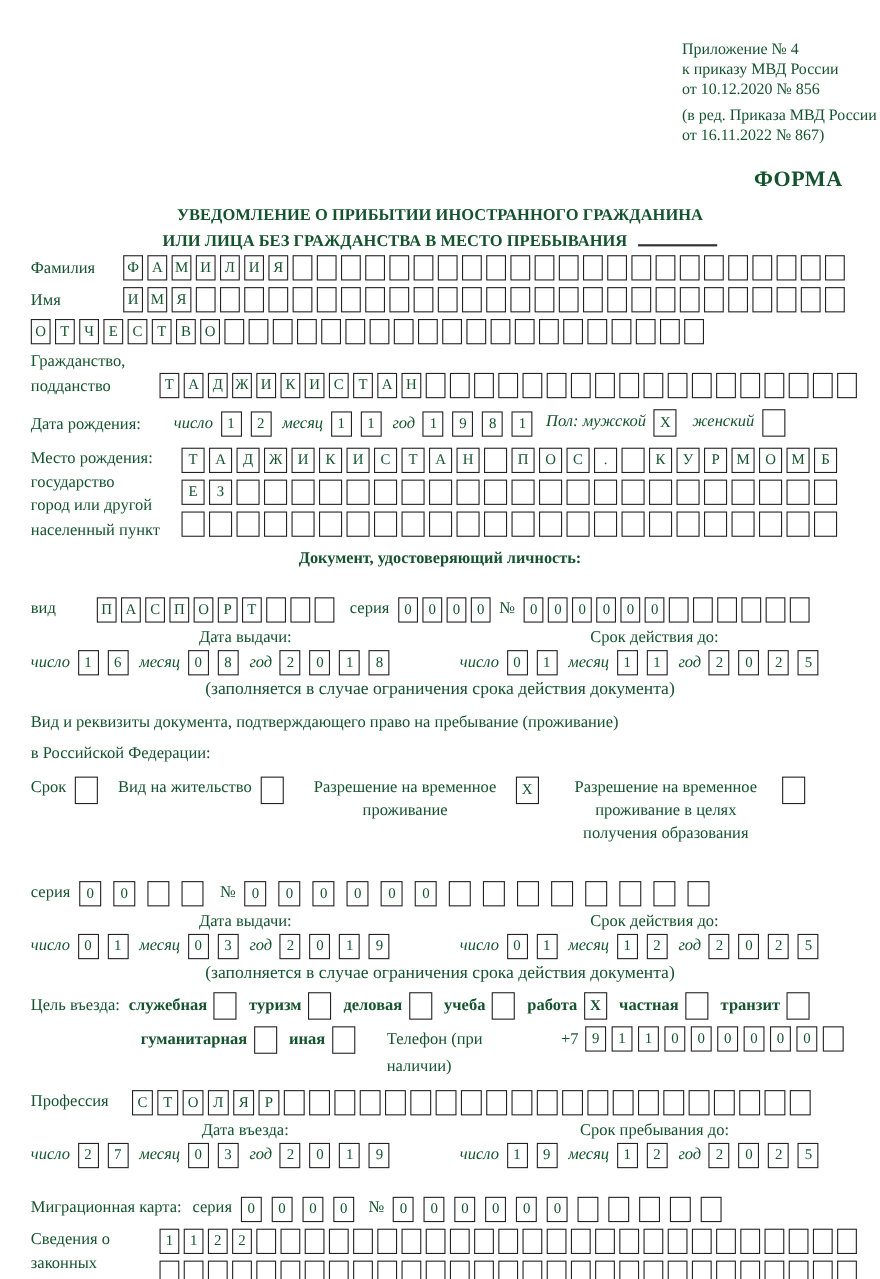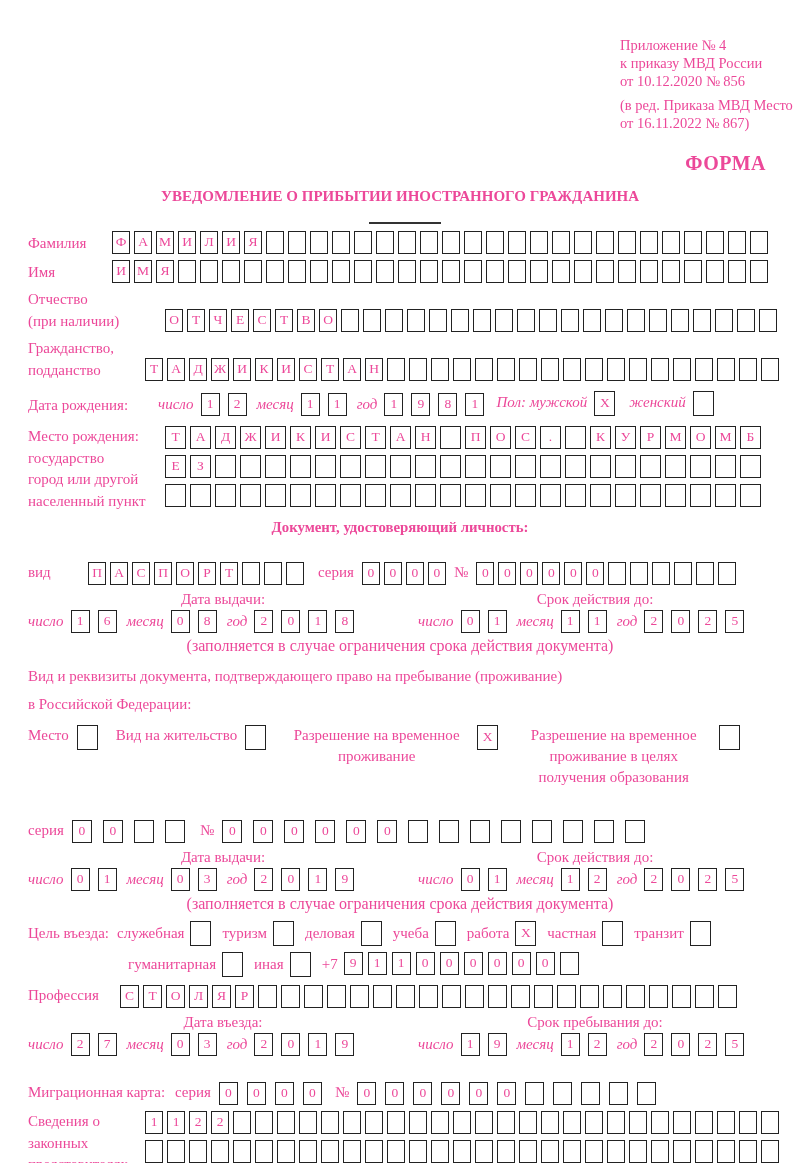--- a/index.html
+++ b/index.html
@@ -4,21 +4,21 @@
 <style>
   html,body{margin:0;padding:0;background:#e8e8e8;}
   .page{
     position:relative;
     width:800px;height:1163px;
     margin:0 auto;
     background:#ffffff;
     box-sizing:border-box;
     padding:36px 28px 0 28px;
     font-family:"Liberation Serif","DejaVu Serif",serif;
-    color:#ec4899;
+    color:#14532d;
     font-size:15px;
     overflow:hidden;
   }
   
   .appendix{margin-left:592px;width:180px;line-height:18px;font-size:14.5px;}
   .appendix .blk2{margin-top:6px;}
   .forma{text-align:right;font-weight:bold;font-size:20px;letter-spacing:.5px;margin:20px 6px 10px 0;}
   .title{text-align:center;font-weight:bold;font-size:15px;line-height:23px;margin-top:10px;}
   .uline{display:inline-block;width:72px;border-bottom:2px solid #333;height:14px;margin-left:10px;}
   .section-h{text-align:center;font-weight:bold;font-size:14.6px;margin:24px 0 14px 0;}
@@ -60,21 +60,21 @@
   .note-r{font-size:16px;text-align:center;margin:0 0 8px 0;}
   
   .res-opts{display:flex;align-items:flex-start;margin:8px 0 14px 0;}
   .res-opts .opt{display:flex;align-items:flex-start;}
   .res-opts .ol{margin-right:8px;line-height:21px;}
   .res-opts .ol.c{text-align:center;}
   .ol.w185{width:185px;}
   .ol.w195{width:195px;}
   
   .ckrow{display:flex;align-items:flex-start;flex-wrap:nowrap;}
-  .ckitem{display:inline-flex;align-items:center;margin-right:11px;}
+  .ckitem{display:inline-flex;align-items:center;margin-right:11px;font-weight:bold;}
   .cklabel{margin-right:6px;line-height:25px;white-space:nowrap;}
   .indent100{margin-left:100px;}
   .phone-lab{margin:0 10px 0 18px;line-height:25px;}
   .plus7{margin-right:6px;line-height:25px;}
   
   .blockrow{display:flex;align-items:flex-start;margin-bottom:6px;}
   .cellcol .cells{margin-bottom:6px;display:flex;}
   .doc-h{text-align:center;font-weight:bold;font-size:14.8px;margin:6px 0 8px 0;}
   .intro{line-height:26px;margin-bottom:2px;}
   .mig-lab{width:147px;flex:none;line-height:25px;}
@@ -85,30 +85,30 @@
 </head>
 <body>
 
 <div class="page">
 
   <div class="appendix">
     <div>Приложение № 4</div>
     <div>к приказу МВД России</div>
     <div>от 10.12.2020 № 856</div>
     <div class="blk2">
-      <div>(в ред. Приказа МВД Место</div>
+      <div>(в ред. Приказа МВД России</div>
       <div>от 16.11.2022 № 867)</div>
     </div>
   </div>
 
   <div class="forma">ФОРМА</div>
 
   <div class="title">
     <div>УВЕДОМЛЕНИЕ О ПРИБЫТИИ ИНОСТРАННОГО ГРАЖДАНИНА</div>
-    <div><span class="uline"></span></div>
+    <div><span>ИЛИ ЛИЦА БЕЗ ГРАЖДАНСТВА В МЕСТО ПРЕБЫВАНИЯ</span><span class="uline"></span></div>
   </div>
 
 
   <div class="frow">
     <span class="lab lab-sm">Фамилия</span>
     <span class="cells">
         <span class="cell">Ф</span>
         <span class="cell">А</span>
         <span class="cell">М</span>
         <span class="cell">И</span>
@@ -171,24 +171,20 @@
         <span class="cell"></span>
         <span class="cell"></span>
         <span class="cell"></span>
         <span class="cell"></span>
         <span class="cell"></span>
         <span class="cell"></span>
       </span>
   </div>
 
   <div class="frow">
-    <span class="lab lab-lg lab-stack">
-      <span>Отчество</span>
-      <span>(при наличии)</span>
-    </span>
     <span class="cells">
         <span class="cell">О</span>
         <span class="cell">Т</span>
         <span class="cell">Ч</span>
         <span class="cell">Е</span>
         <span class="cell">С</span>
         <span class="cell">Т</span>
         <span class="cell">В</span>
         <span class="cell">О</span>
         <span class="cell"></span>
@@ -454,21 +450,21 @@
         </span>
     </span>
   </div>
   <div class="note-r">(заполняется в случае ограничения срока действия документа)</div>
 
   <div class="intro">Вид и реквизиты документа, подтверждающего право на пребывание (проживание)</div>
   <div class="intro">в Российской Федерации:</div>
 
   <div class="res-opts">
     <span class="opt">
-      <span class="ol">Место</span>
+      <span class="ol">Срок</span>
       <span class="cell cb"></span>
     </span>
     <span class="gap18"></span>
     <span class="opt">
       <span class="ol">Вид на жительство</span>
       <span class="cell cb"></span>
     </span>
     <span class="gap18"></span>
     <span class="opt">
       <span class="ol c w185">Разрешение на временное проживание</span>
@@ -591,20 +587,21 @@
     <span class="ckrow">
         <span class="ckitem">
           <span class="cklabel">гуманитарная</span>
           <span class="cell cb"></span>
         </span>
         <span class="ckitem">
           <span class="cklabel">иная</span>
           <span class="cell cb"></span>
         </span>
       </span>
+    <span class="phone-lab">Телефон (при наличии)</span>
     <span class="plus7">+7</span>
     <span class="cells spp">
         <span class="cell">9</span>
         <span class="cell">1</span>
         <span class="cell">1</span>
         <span class="cell">0</span>
         <span class="cell">0</span>
         <span class="cell">0</span>
         <span class="cell">0</span>
         <span class="cell">0</span>

